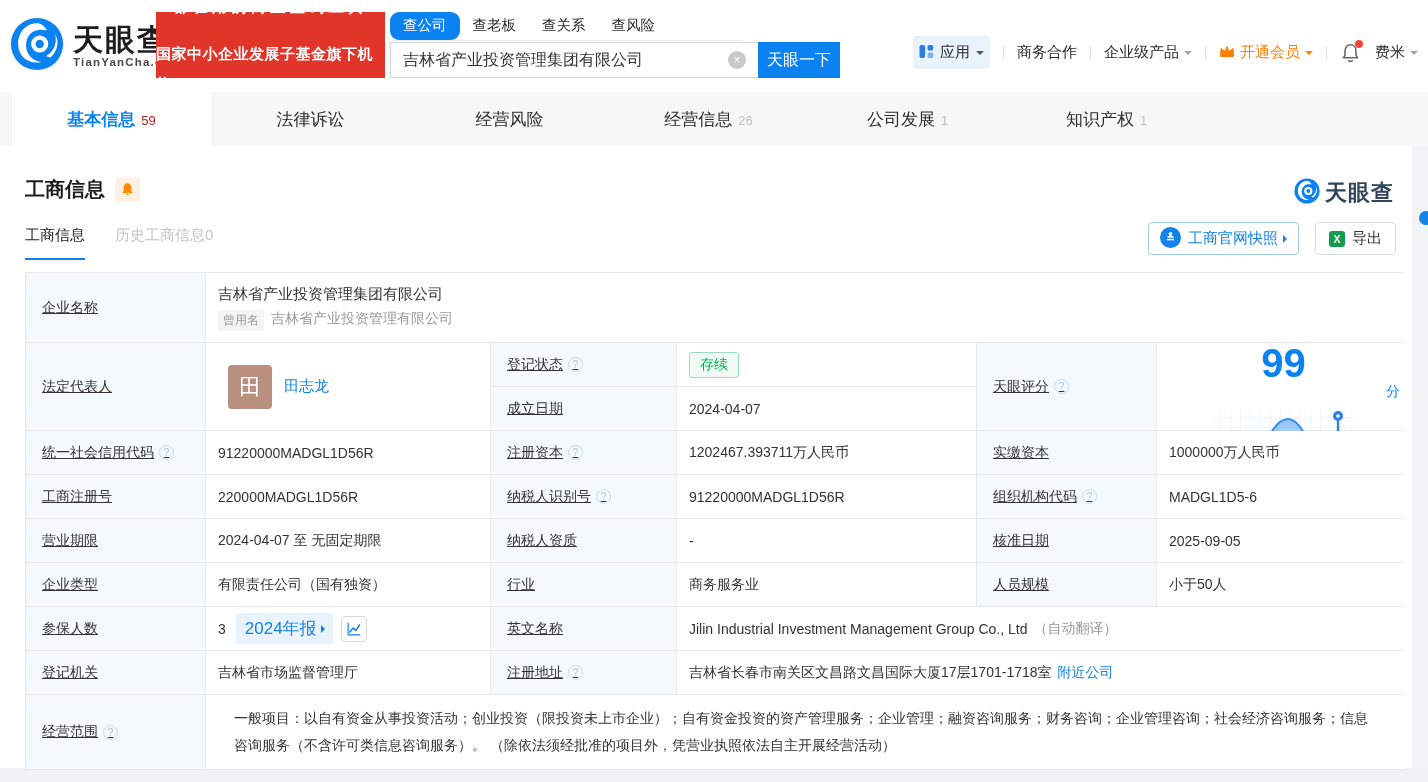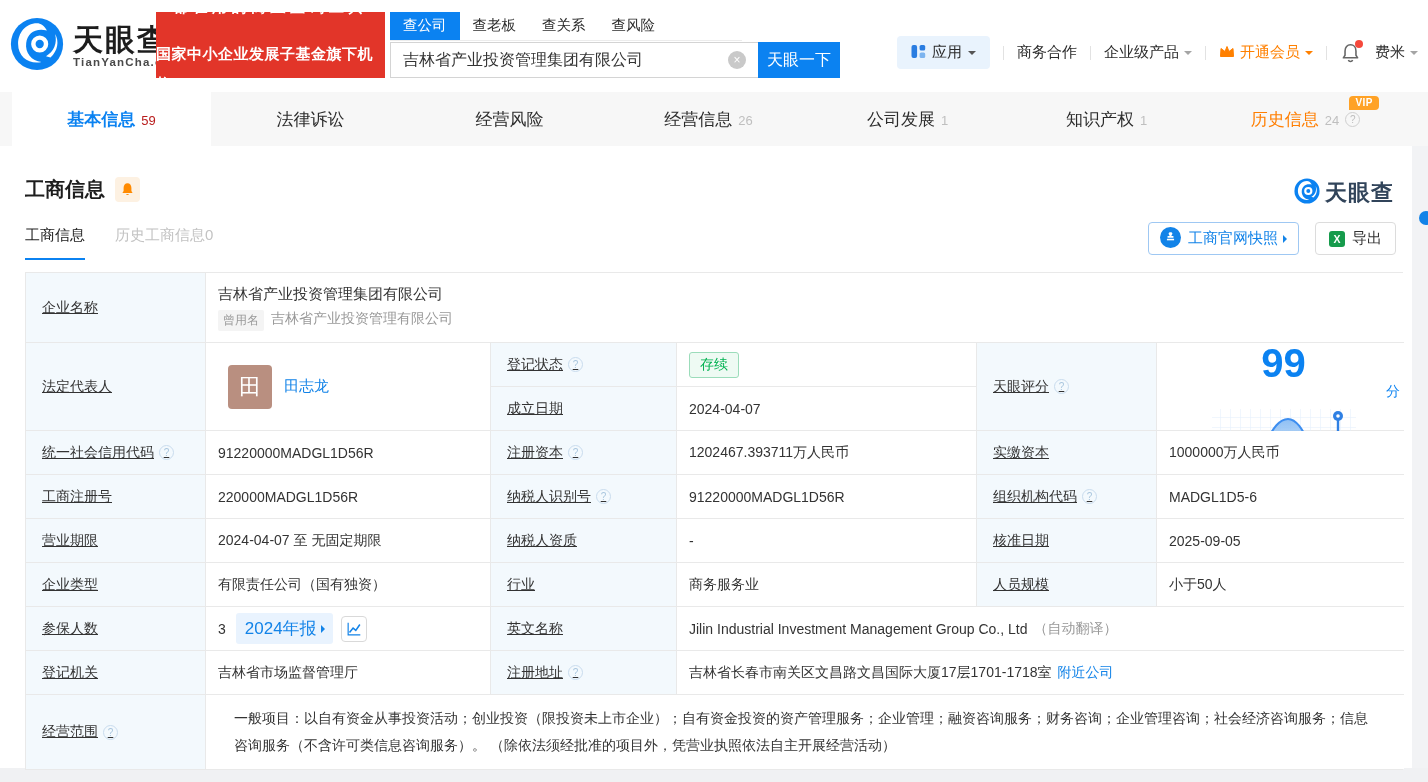--- a/index.html
+++ b/index.html
@@ -11,30 +11,30 @@
   .logo { position:absolute; left:10px; top:17px; display:flex; align-items:center; gap:9px; cursor:pointer; }
   .logo-name .brand { font-size:30px; font-weight:bold; color:#1d1d1d; letter-spacing:2px; line-height:32px; }
   .logo-name .dom { font-size:11.5px; font-weight:bold; color:#4a4a4a; letter-spacing:1.2px; }
   .promo { position:absolute; left:156px; top:12px; width:229px; height:66px; background:#e23529; color:#fff;
            display:flex; flex-direction:column; justify-content:center; align-items:center; font-weight:bold; font-size:15px; line-height:30px; }
   .promo .l1 { letter-spacing:4.5px; }
   .promo .l2 { letter-spacing:0.5px;margin-top:17px; }
 
   .search { position:absolute; left:390px; top:12px; }
   .s-tabs { display:flex; align-items:stretch; width:352px; border-bottom:1px solid #ececec; }
-  .s-tab { font-size:14.5px; color:#2b2b2b; padding:4px 13px 5px; cursor:pointer; }
+  .s-tab { font-size:14.5px; color:#2b2b2b; padding:4px 13px 5px; cursor:pointer;border-radius:9px; }
   .s-tab.active { background:#0b82f1; color:#fff; }
   .s-row { display:flex; position:relative; margin-top:1px; }
   .s-input { width:368px; height:36px; border:1px solid #d4d4d4; border-right:none; padding:0 40px 0 12px; font-size:16px; color:#333; outline:none; font-family:inherit; }
   .s-clear { position:absolute; right:94px; top:9px; width:18px; height:18px; border-radius:50%; background:#c9c9c9; color:#fff; font-size:12px; display:flex; align-items:center; justify-content:center; cursor:pointer; }
   .s-btn { width:82px; height:36px; background:#0b82f1; color:#fff; border:none; font-size:16px; cursor:pointer; font-family:inherit; }
 
   .top-nav { position:absolute; right:10px; top:36px; display:flex; align-items:center; gap:13px; font-size:15px; color:#2b2b2b; }
   .nd { width:1px; height:14px; background:#e2e2e2; }
-  .apps { background:#e9f3fd; border-radius:4px; padding:7px 14px; display:flex; align-items:center; gap:6px; cursor:pointer; }
+  .apps { background:#e9f3fd; border-radius:4px; padding:7px 6px; display:flex; align-items:center; gap:6px; cursor:pointer; }
   .caret { width:0; height:0; border:4.5px solid transparent; border-top-color:#555; margin-top:5px; }
   .caret.gray { border-top-color:#a5a5a5; }
   .caret.orange { border-top-color:#ff8000; }
   .navlink { cursor:pointer; display:flex; align-items:center; gap:5px; }
   .vip-link { color:#ff8000; }
   .bell-wrap { position:relative; cursor:pointer; width:22px; height:22px; }
   .red-dot { position:absolute; top:-2px; right:-1px; width:8px; height:8px; border-radius:50%; background:#f5483b; }
 
   
   .tabstrip { position:absolute; top:92px; left:0; width:1428px; height:54px; background:#f7f7f7; display:flex; padding-left:12px; z-index:2; }
@@ -193,26 +193,20 @@
     <span>经营信息</span>
     <span class="cnt">26</span>
   </div>
   <div class="tab">
     <span>公司发展</span>
     <span class="cnt">1</span>
   </div>
   <div class="tab">
     <span>知识产权</span>
     <span class="cnt">1</span>
-  </div>
-  <div class="tab hist">
-    <span class="vip-badge">VIP</span>
-    <span>历史信息</span>
-    <span class="cnt">24</span>
-    <span class="help"></span>
   </div>
 </div>
 
 <div class="content">
 
   <div class="sec-head">
     <span class="sec-title">工商信息</span>
     <span class="bell-badge">
       <svg width="15" height="15" viewBox="0 0 20 20">
         <path d="M10 1.5 C6.9 1.5 4.8 4.2 4.8 7.6 L4.8 12 L3.2 14.6 L16.8 14.6 L15.2 12 L15.2 7.6 C15.2 4.2 13.1 1.5 10 1.5 Z" fill="#ff8a00"></path>

